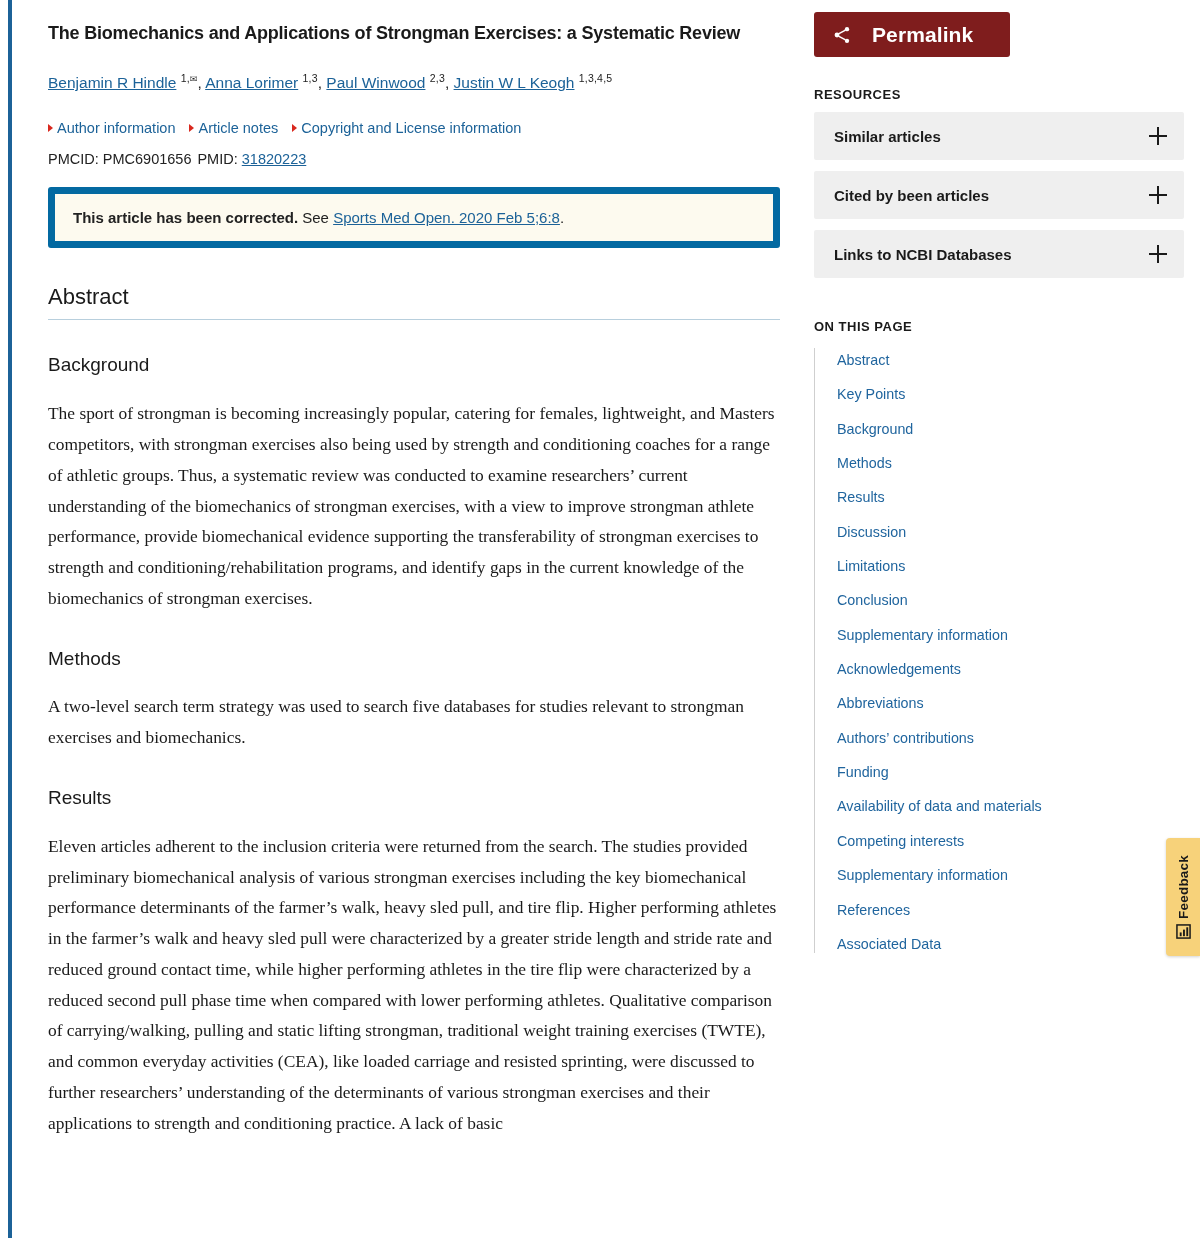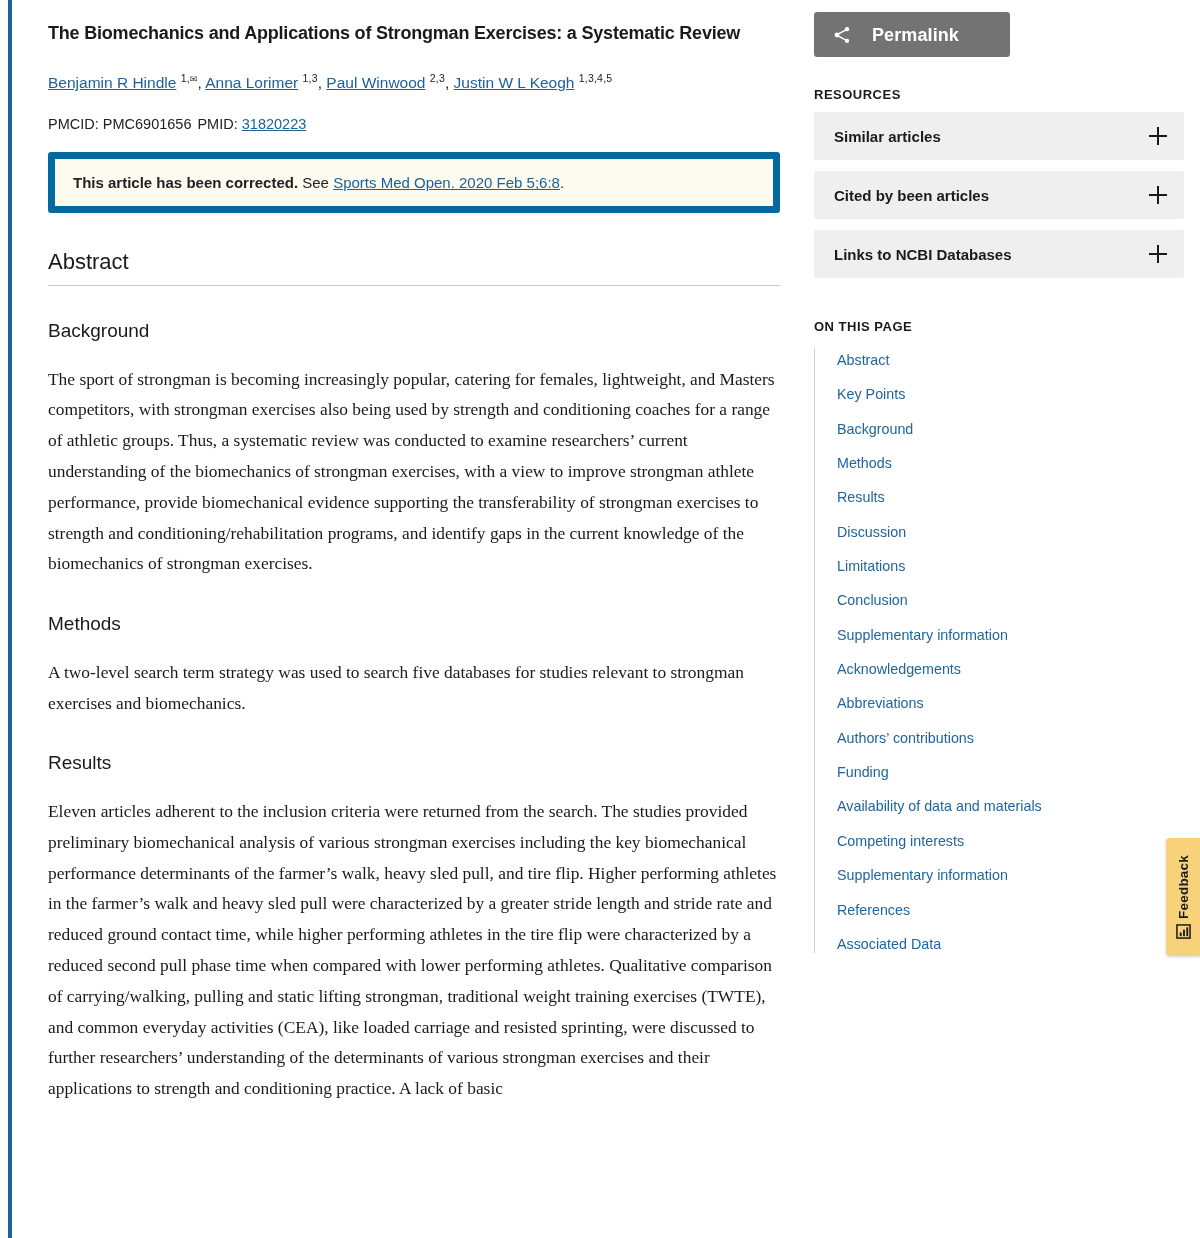--- a/index.html
+++ b/index.html
@@ -144,30 +144,30 @@
 
   
   .side-col {
     width: 400px;
     padding: 12px 16px 0 14px;
   }
 
   .permalink-btn {
     display: flex;
     align-items: center;
-    background: #737373;
+    background: #7f1d1d;
     color: #ffffff;
     border: none;
     border-radius: 3px;
     width: 196px;
     height: 45px;
     padding: 0 18px;
     cursor: pointer;
     font-family: "Liberation Sans", sans-serif;
-    font-size: 18px;
+    font-size: 21px;
     font-weight: bold;
     letter-spacing: 0.1px;
   }
   .permalink-btn .share-ico {
     width: 20px; height: 20px;
     margin-right: 20px;
     flex: 0 0 auto;
     display: block;
   }
   .permalink-btn .plabel { line-height: 1; }
@@ -262,20 +262,23 @@
 <div class="layout">
 
   <div class="main-col">
 
     <h1 class="article-title">The Biomechanics and Applications of Strongman Exercises: a Systematic Review</h1>
 
     <div class="authors">
       <span><span class="author-link">Benjamin R Hindle</span> <span class="aff">1,</span><span class="env-icon">✉</span><span class="comma">, </span></span><span><span class="author-link">Anna Lorimer</span> <span class="aff">1,3</span><span class="comma">, </span></span><span><span class="author-link">Paul Winwood</span> <span class="aff">2,3</span><span class="comma">, </span></span><span><span class="author-link">Justin W L Keogh</span> <span class="aff">1,3,4,5</span></span>
     </div>
 
+    <div class="meta-links">
+      <span class="meta-link"><span class="tri"></span><span>Author information</span></span><span class="meta-link"><span class="tri"></span><span>Article notes</span></span><span class="meta-link"><span class="tri"></span><span>Copyright and License information</span></span>
+    </div>
 
     <div class="ids">
       <span>PMCID:</span>
       <span>PMC6901656</span><span class="sep"></span><span>PMID:</span>
       <span class="pmid-link">31820223</span>
     </div>
 
     <div class="correction">
       <strong>This article has been corrected.</strong><span> See </span><a>Sports Med Open. 2020 Feb 5;6:8</a><span>.</span>
     </div>

